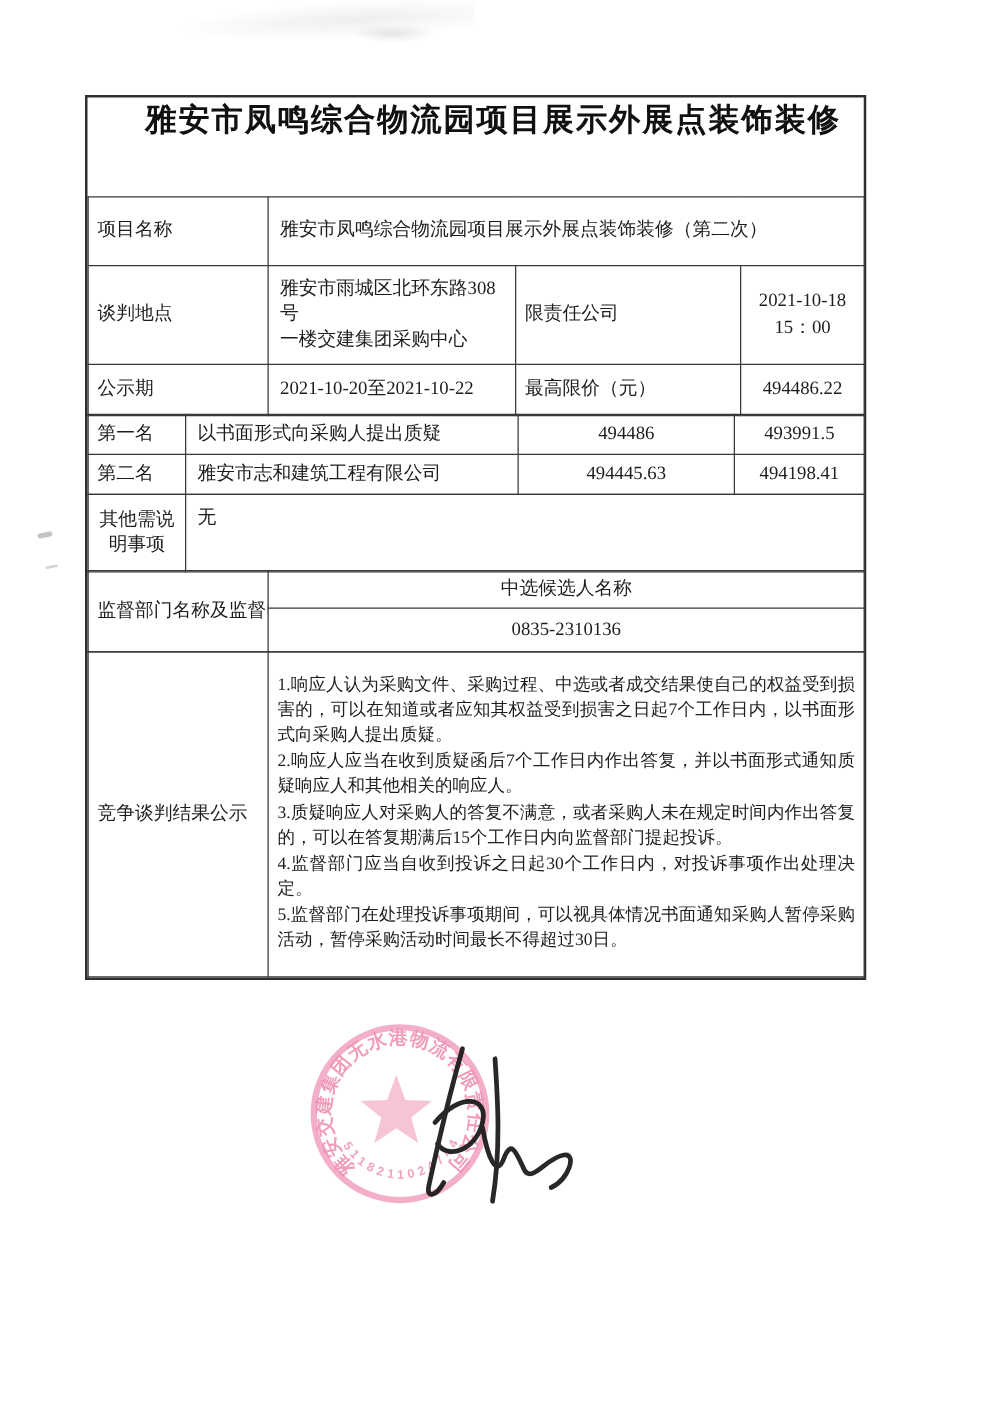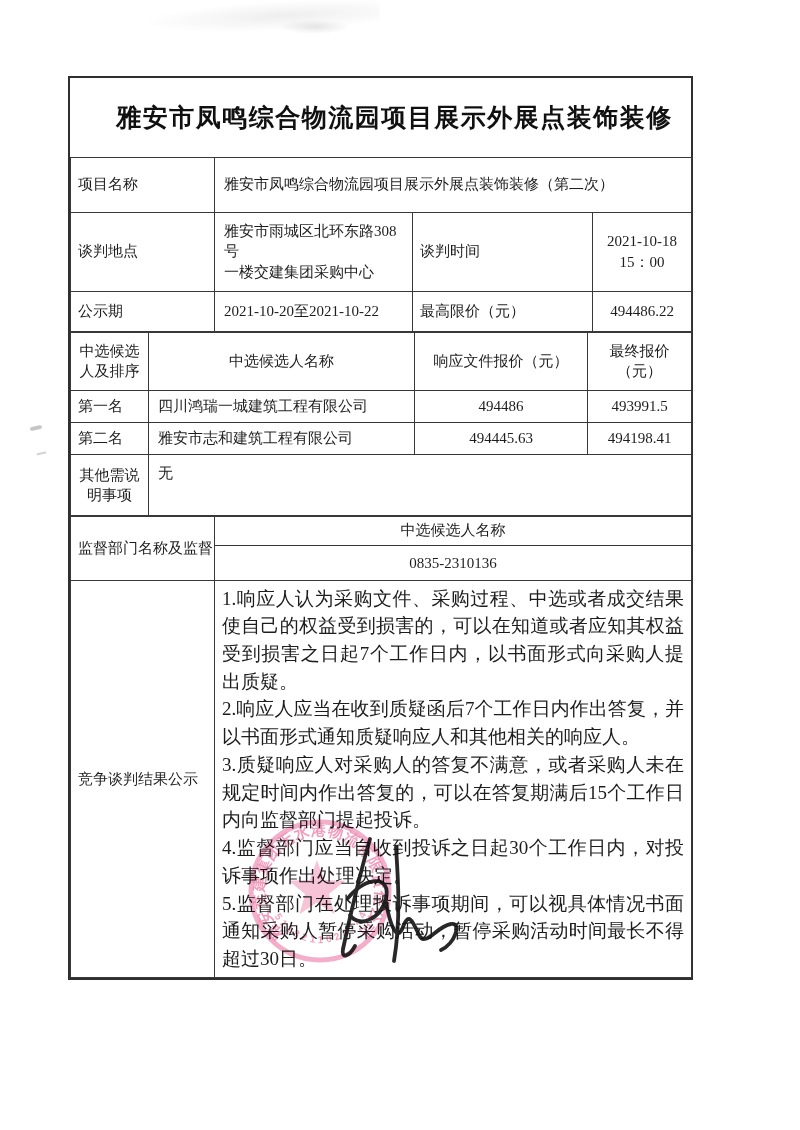--- a/index.html
+++ b/index.html
@@ -11,32 +11,32 @@
   .smudge-top{position:absolute;left:140px;top:2px;width:240px;height:30px;
     background:radial-gradient(ellipse at 60% 50%, rgba(90,90,90,.10), transparent 70%);
     transform:rotate(-3deg);}
   .smudge-top2{position:absolute;left:280px;top:20px;width:70px;height:14px;
     background:radial-gradient(ellipse, rgba(80,80,80,.14), transparent 70%);}
   .noise-a{position:absolute;left:30px;top:426px;width:12px;height:4px;
     background:rgba(90,90,90,.35);border-radius:2px;transform:rotate(-12deg);
     box-shadow:0 26px 0 -1px rgba(110,110,110,.3);}
   
   .sheet{position:absolute;left:68px;top:76px;width:621px;border:2.2px solid #2f2f2f;background:#fff;}
-  .titlebox{height:80px;display:flex;flex-direction:column;justify-content:center;align-items:center;
+  .titlebox{height:80px;display:flex;flex-direction:column;justify-content:space-between;align-items:center;
     font-family:"Liberation Sans","DejaVu Sans",sans-serif;font-weight:700;font-size:25px;
     letter-spacing:1.5px;line-height:1.5;color:#101010;margin-left:28px;}
   table{border-collapse:collapse;table-layout:fixed;width:100%;margin-top:-1.5px;}
   td{border:1.5px solid #383838;font-size:15px;padding:2px 6px;vertical-align:middle;
      overflow:hidden;line-height:1.35;}
   .c{text-align:center;}
   .pre{white-space:pre-line;}
   .plabel{padding-left:7px;font-family:Liberation Serif, serif;}
   .pval{padding-left:9px;margin-left:17px;}
   .clipline{white-space:nowrap;overflow:hidden;padding-right:0;}
-  .objection-text{font-size:19px;line-height:1.46;text-align:justify;padding:4px 7px;}
+  .objection-text{font-size:14px;line-height:1.46;text-align:justify;padding:4px 7px;}
   .objection-text div{margin:0;}
   .sig-cell{font-size:15px;padding-left:8px;}
   
   .seal{position:absolute;left:244px;top:815px;width:152px;height:158px;
     mix-blend-mode:multiply;opacity:.88;}
   .signature{position:absolute;left:318px;top:822px;width:170px;height:155px;}
 </style>
 </head>
 <body>
 
@@ -61,51 +61,44 @@
         </colgroup>
       <tbody>
           <tr>
         <td style="height:50px" class="plabel">项目名称</td>
         <td colspan="3" class="pval">雅安市凤鸣综合物流园项目展示外展点装饰装修（第二次）</td>
       </tr>
       <tr>
         <td style="height:74px" class="plabel">谈判地点</td>
         <td class="pre pval">雅安市雨城区北环东路308号
 一楼交建集团采购中心</td>
-        <td class="plabel">谈判时间</td>
+        <td class="plabel">限责任公司</td>
         <td class="c pre">2021-10-18
 15：00</td>
       </tr>
       <tr>
         <td style="height:36px" class="plabel">公示期</td>
         <td class="pval">2021-10-20至2021-10-22</td>
         <td class="plabel">最高限价（元）</td>
         <td class="c">494486.22</td>
       </tr>
     </tbody>
       </table>
 
     <table>
       <colgroup>
           <col style="width:78px">
           <col style="width:266px">
           <col style="width:173px">
           <col style="width:104px">
         </colgroup>
       <tbody>
-          <tr>
-        <td style="height:54px" class="c pre">中选候选
-人及排序</td>
-        <td class="c">中选候选人名称</td>
-        <td class="c">响应文件报价（元）</td>
-        <td class="c">最终报价（元）</td>
-      </tr>
       <tr>
         <td style="height:27px" class="plabel">第一名</td>
-        <td class="pval">四川鸿瑞一城建筑工程有限公司</td>
+        <td class="pval">以书面形式向采购人提出质疑</td>
         <td class="c">494486</td>
         <td class="c">493991.5</td>
       </tr>
       <tr>
         <td style="height:27px" class="plabel">第二名</td>
         <td class="pval">雅安市志和建筑工程有限公司</td>
         <td class="c">494445.63</td>
         <td class="c">494198.41</td>
       </tr>
     </tbody>

